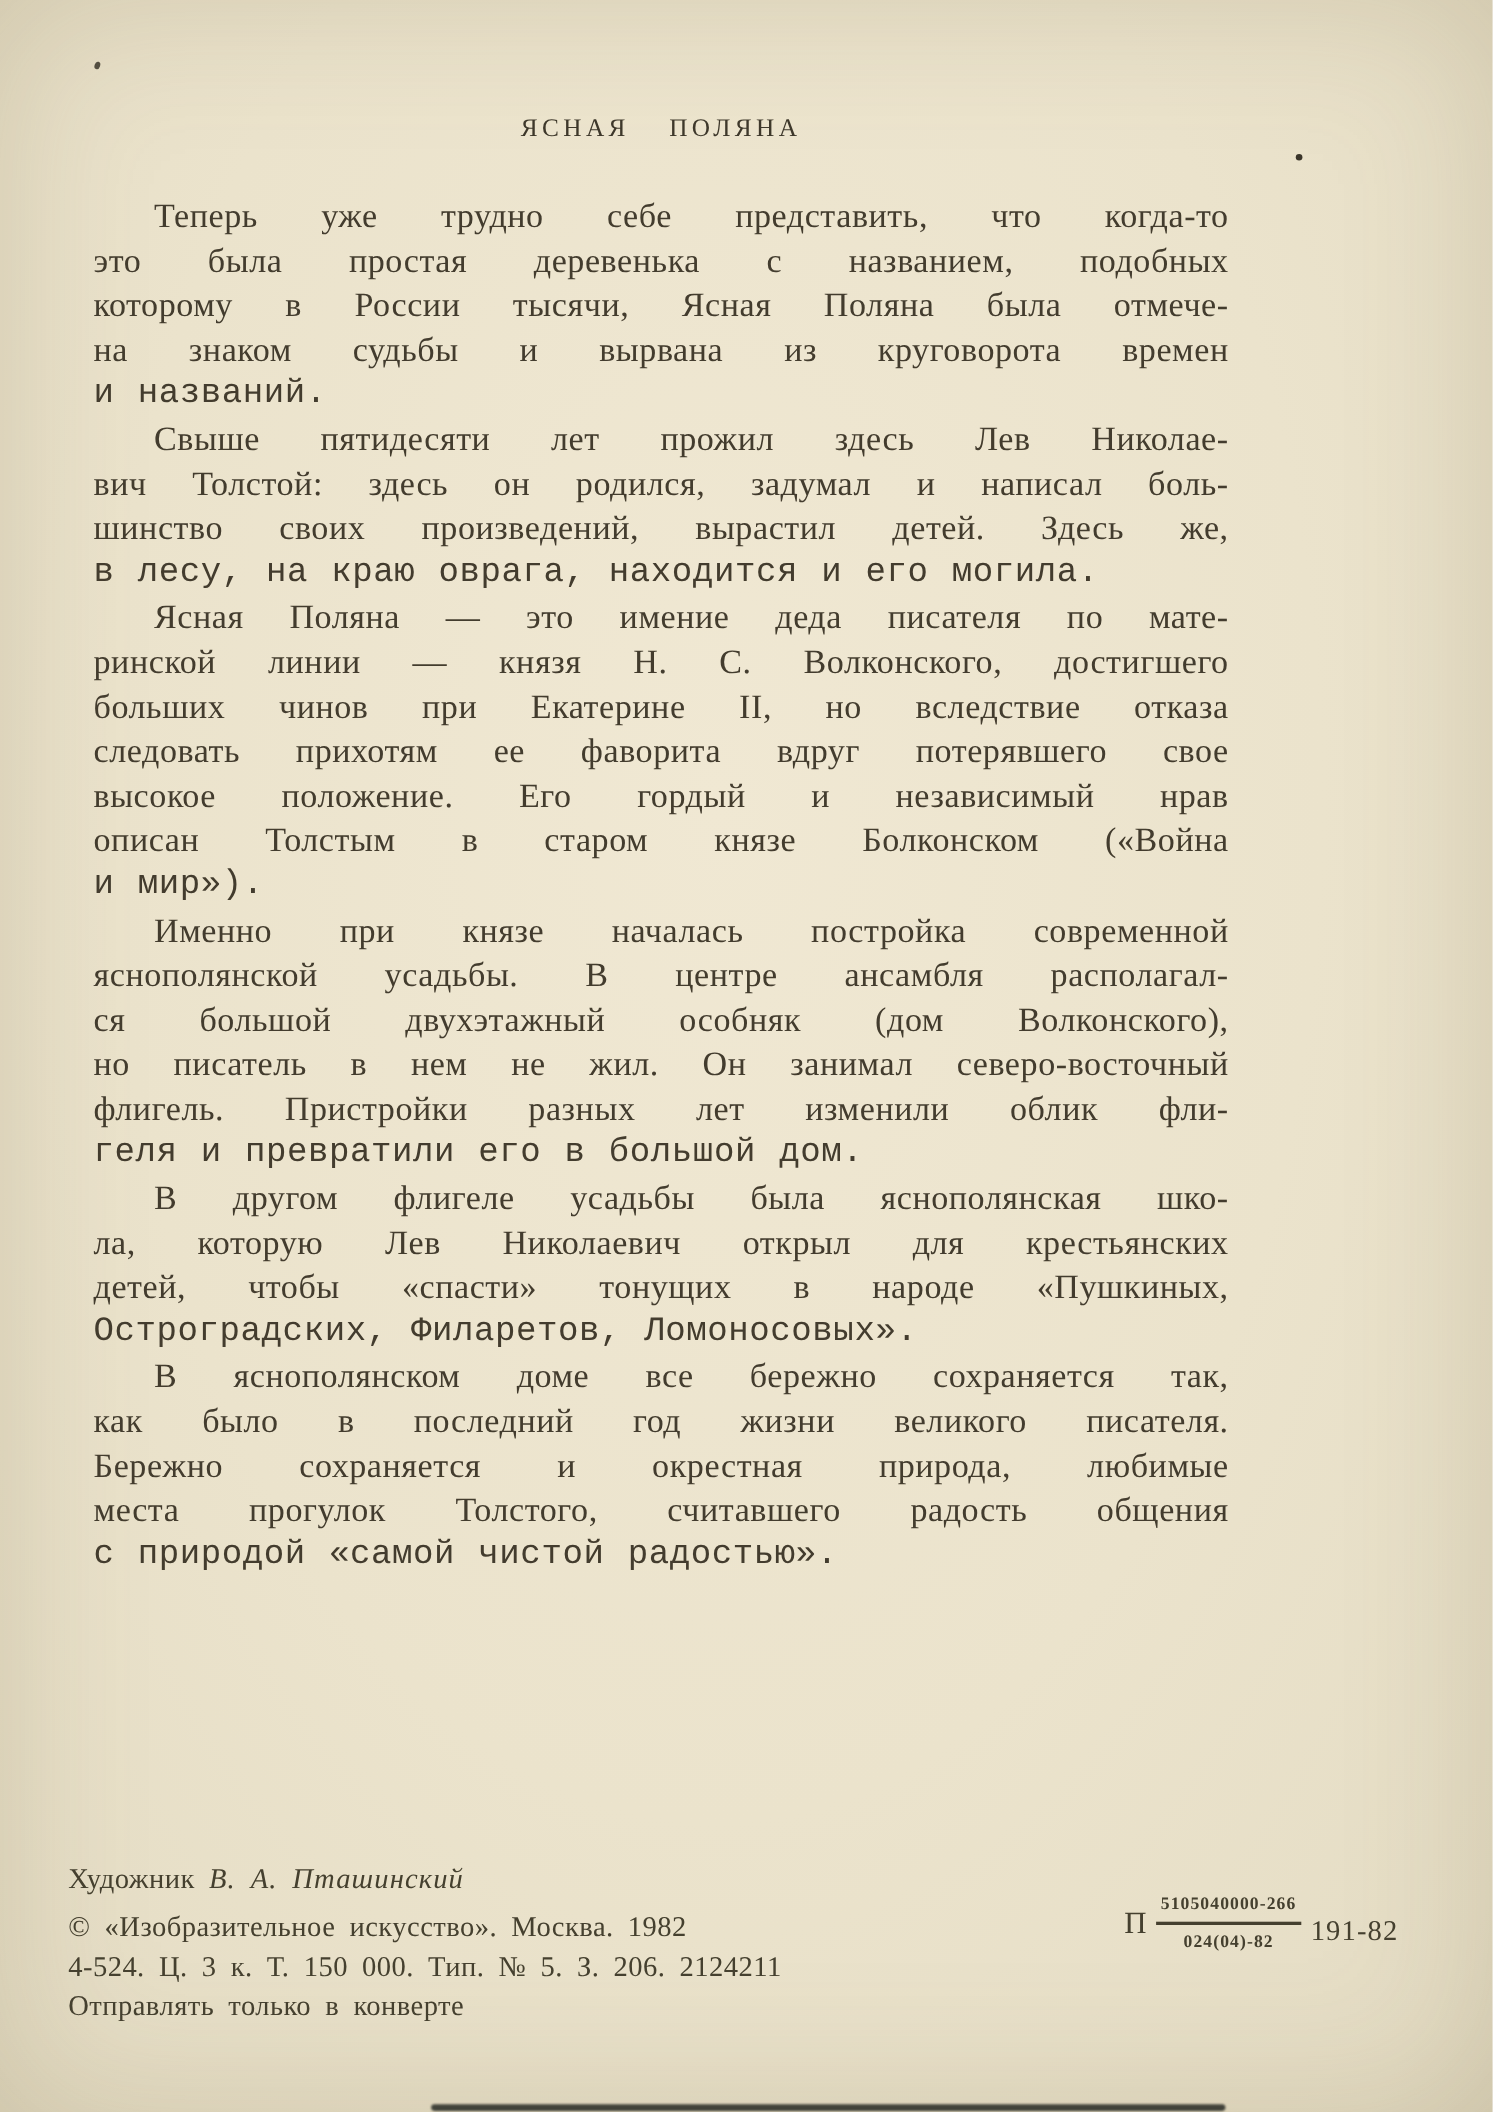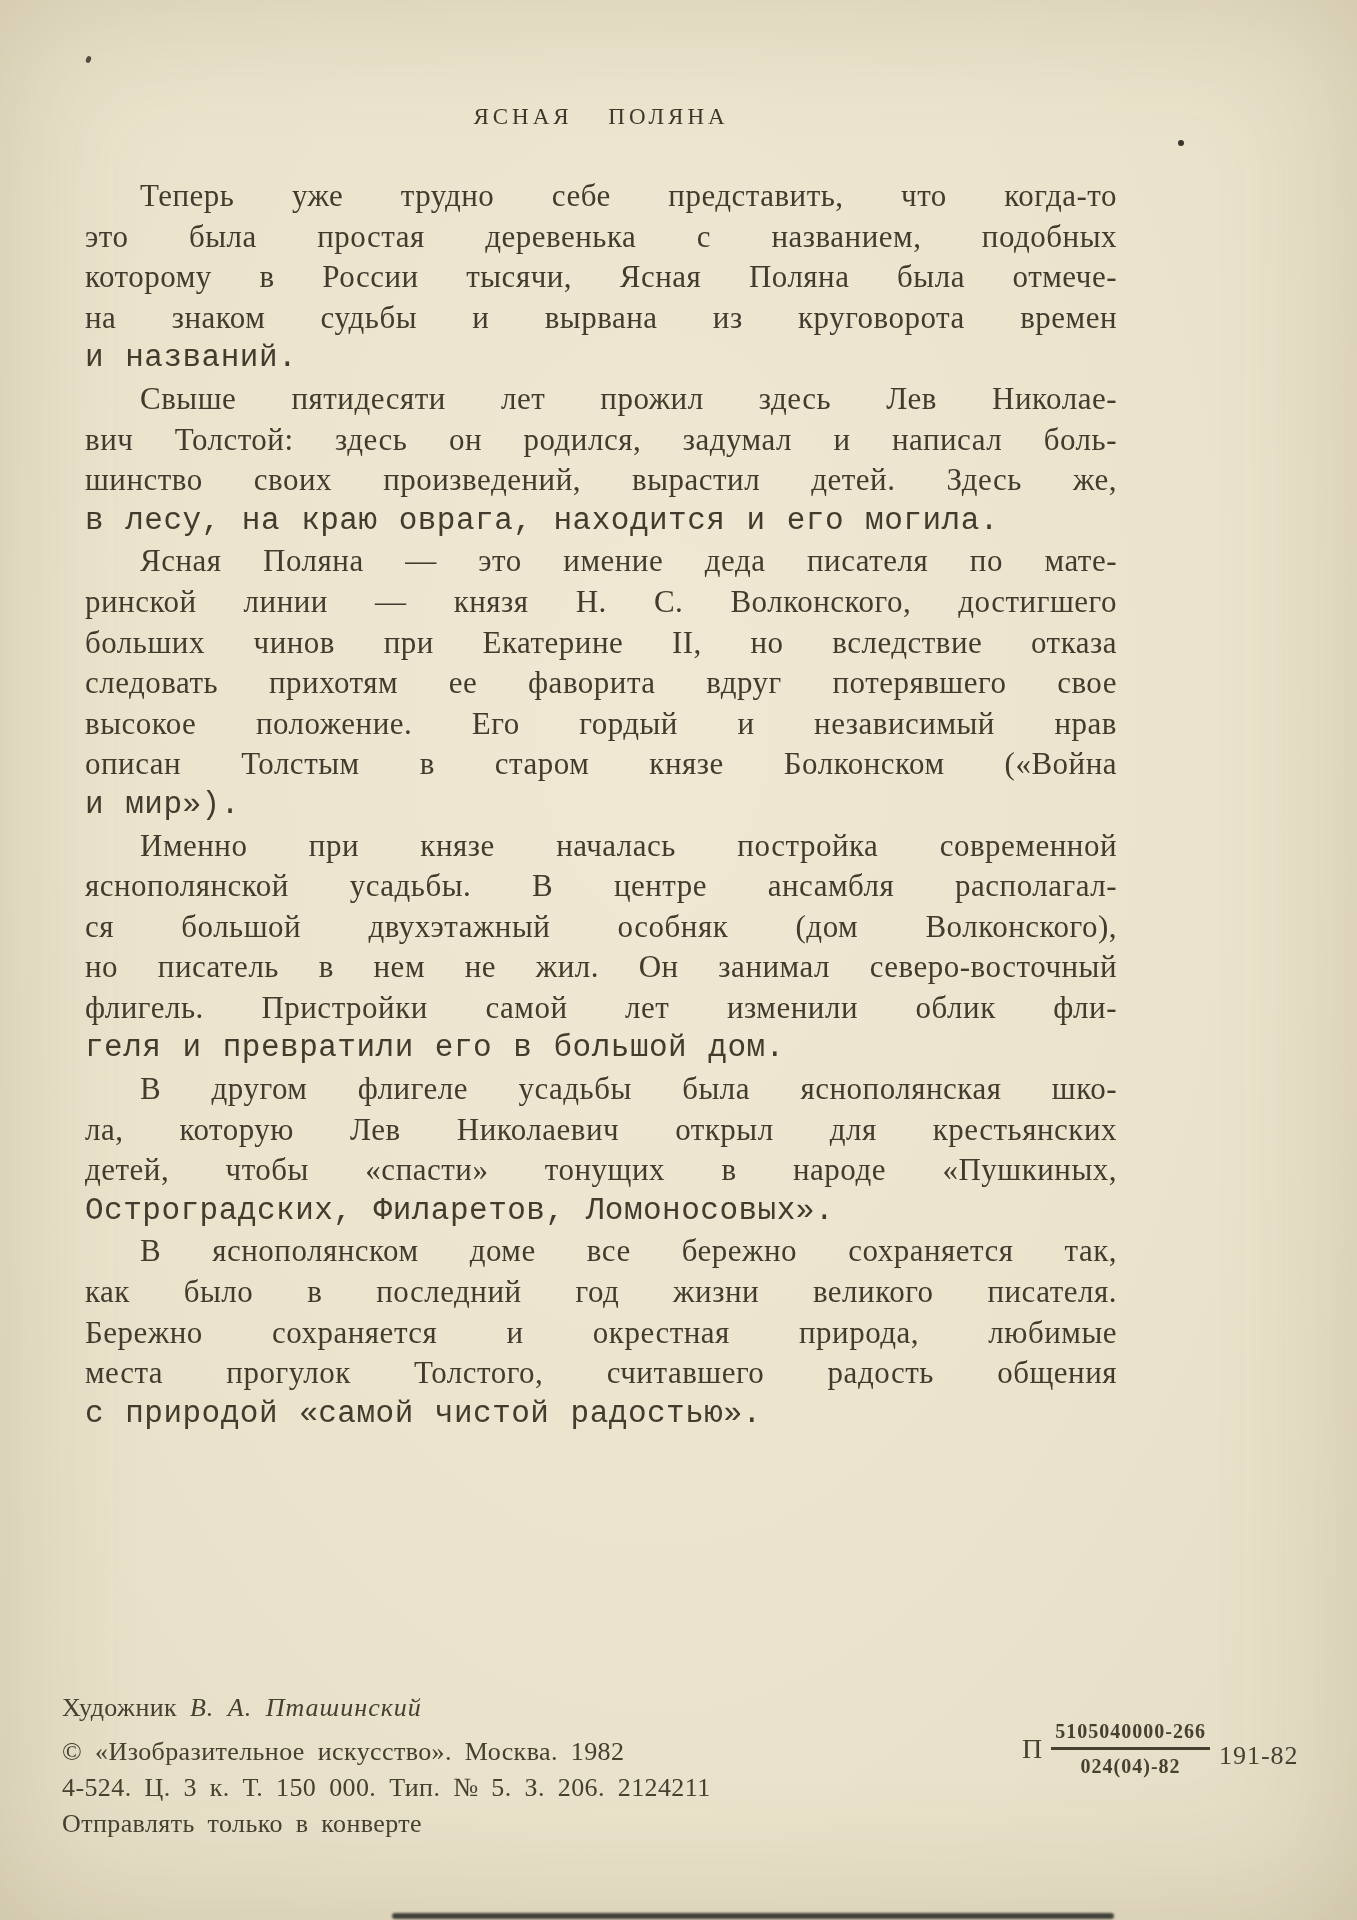--- a/index.html
+++ b/index.html
@@ -63,21 +63,21 @@
     left: 1022px;
     top: 1716px;
     display: flex;
     align-items: center;
     gap: 9px;
     color: #45402f;
   }
   .index-prefix { font-size: 28px; }
   .fraction {
     text-align: center;
-    font-size: 20px;
+    font-size: 16px;
     font-weight: bold;
     letter-spacing: 1px;
     line-height: 30px;
   }
   .fraction .num {
     border-bottom: 3px solid #45402f;
     padding: 0 4px 1px 4px;
   }
   .fraction .den { padding-top: 1px; }
   .index-suffix {
@@ -128,21 +128,21 @@
     <div class="line">ринской линии — князя Н. С. Волконского, достигшего</div>
     <div class="line">больших чинов при Екатерине II, но вследствие отказа</div>
     <div class="line">следовать прихотям ее фаворита вдруг потерявшего свое</div>
     <div class="line">высокое положение. Его гордый и независимый нрав</div>
     <div class="line">описан Толстым в старом князе Болконском («Война</div>
     <div class="line last">и мир»).</div>
     <div class="line indent">Именно при князе началась постройка современной</div>
     <div class="line">яснополянской усадьбы. В центре ансамбля располагал-</div>
     <div class="line">ся большой двухэтажный особняк (дом Волконского),</div>
     <div class="line">но писатель в нем не жил. Он занимал северо-восточный</div>
-    <div class="line">флигель. Пристройки самой лет изменили облик фли-</div>
+    <div class="line">флигель. Пристройки разных лет изменили облик фли-</div>
     <div class="line last">геля и превратили его в большой дом.</div>
     <div class="line indent">В другом флигеле усадьбы была яснополянская шко-</div>
     <div class="line">ла, которую Лев Николаевич открыл для крестьянских</div>
     <div class="line">детей, чтобы «спасти» тонущих в народе «Пушкиных,</div>
     <div class="line last">Остроградских, Филаретов, Ломоносовых».</div>
     <div class="line indent">В яснополянском доме все бережно сохраняется так,</div>
     <div class="line">как было в последний год жизни великого писателя.</div>
     <div class="line">Бережно сохраняется и окрестная природа, любимые</div>
     <div class="line">места прогулок Толстого, считавшего радость общения</div>
     <div class="line last">с природой «самой чистой радостью».</div>

